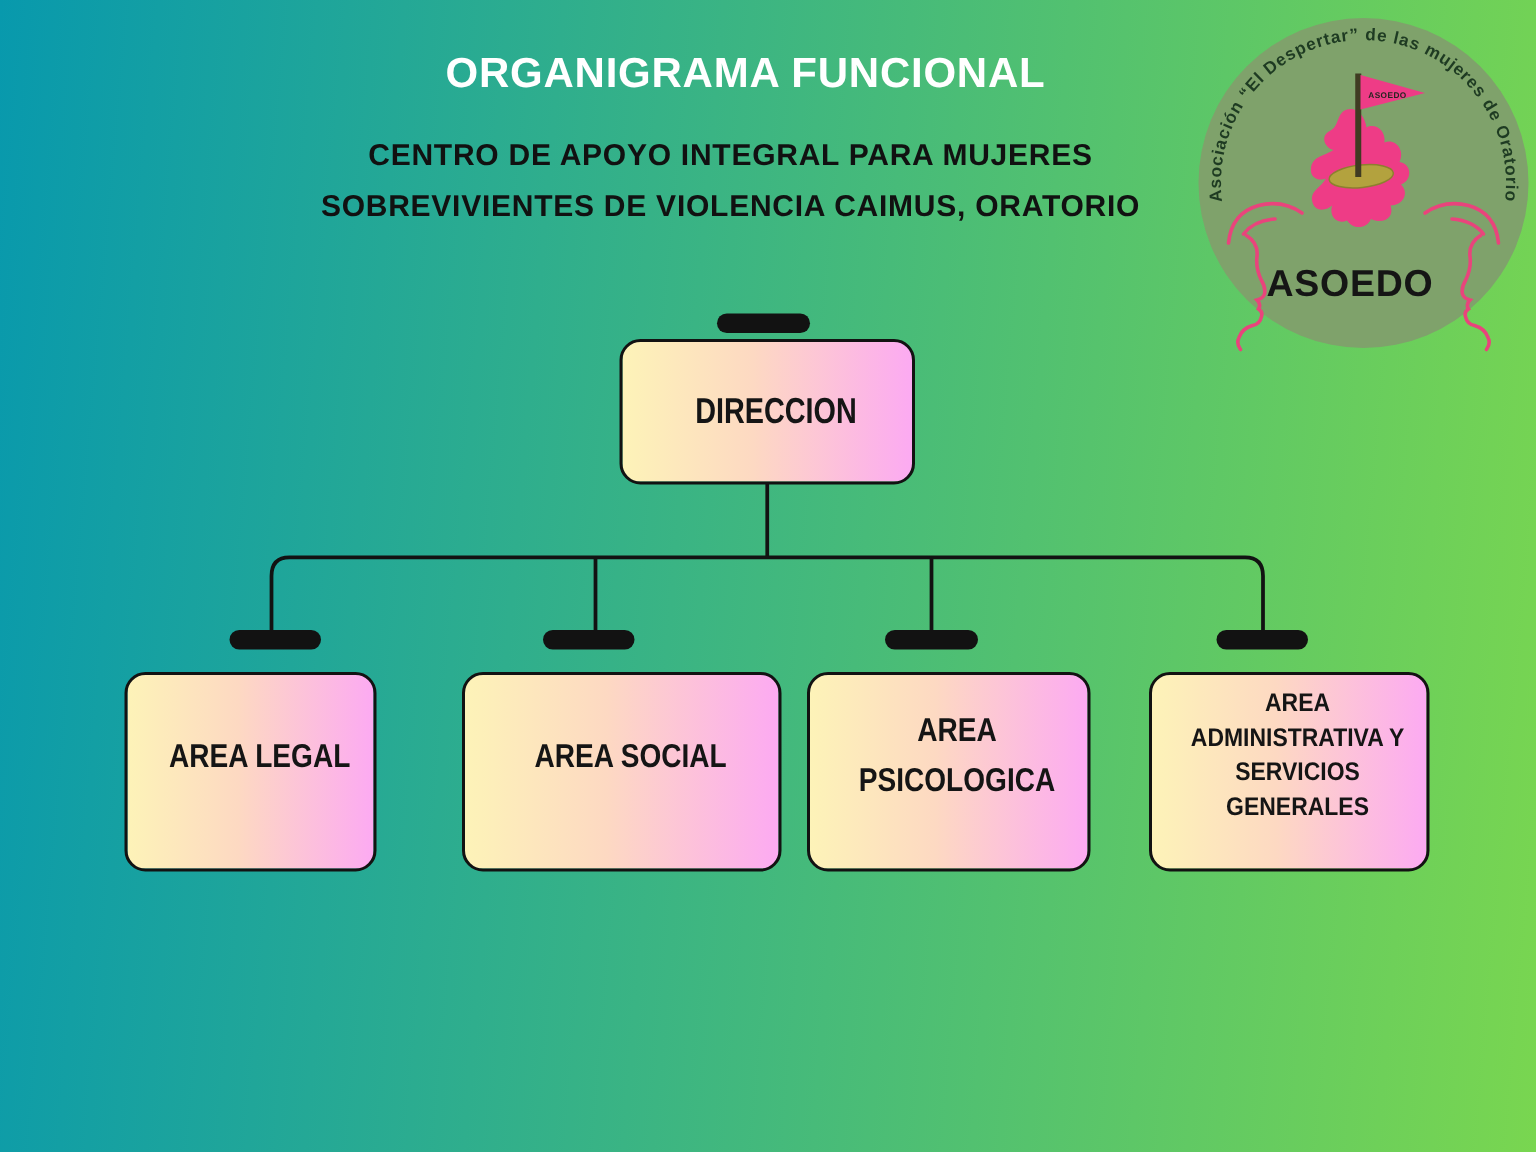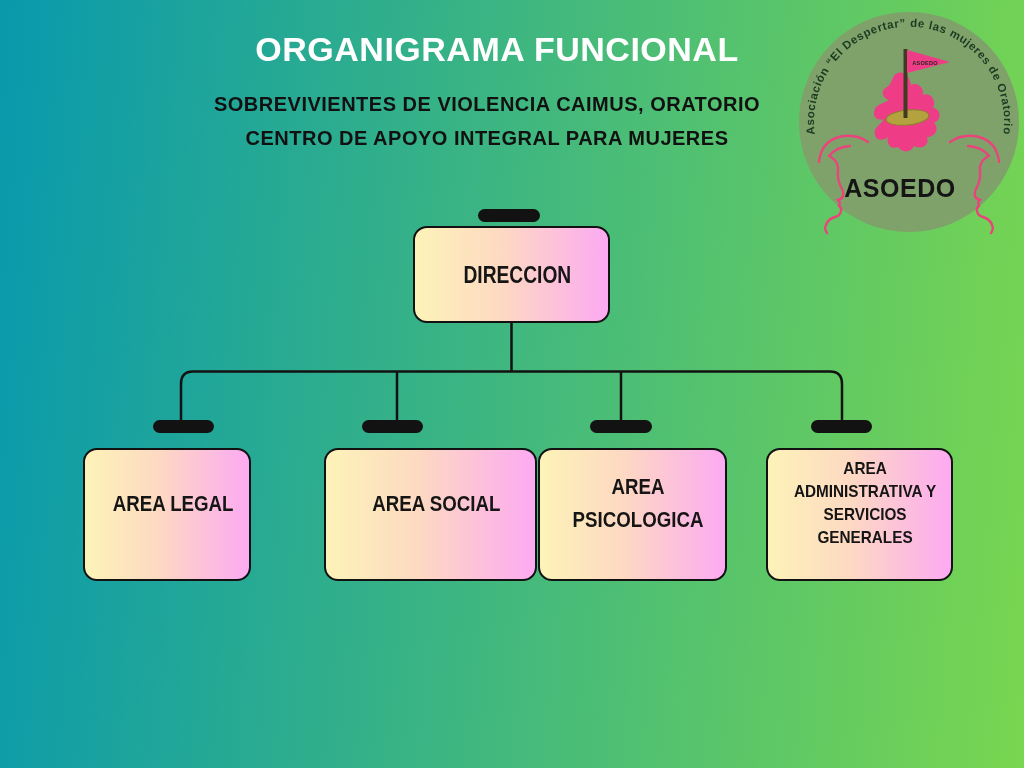--- a/index.html
+++ b/index.html
@@ -11,40 +11,40 @@
   }
   html,body{margin:0;padding:0;}
   .stage{
     position:relative; width:1024px; height:768px; overflow:hidden;
     background:linear-gradient(95deg, var(--bg-left) 0%, var(--bg-right) 100%);
     font-family:"Liberation Sans", sans-serif;
   }
   .title{
     position:absolute; left:117px; top:29px; width:760px; height:40px;
     line-height:40px; text-align:center; color:var(--white);
-    font-size:34px; font-weight:bold; letter-spacing:0.5px;
+    font-size:28px; font-weight:bold; letter-spacing:0.5px;
   }
   .subtitle{
     position:absolute; left:107px; top:87px; width:760px;
     text-align:center; color:#111; font-size:20px; font-weight:bold;
     line-height:34px; letter-spacing:0.5px;
   }
   .node{
     position:absolute; box-sizing:border-box;
     border:2.5px solid var(--line-black); border-radius:14px;
     background:linear-gradient(90deg, var(--box-yellow) 0%, var(--box-peach) 45%, var(--box-pink) 100%);
     display:flex; align-items:center; justify-content:center;
     text-align:center; font-weight:bold; color:#151515;padding-left:12px;
   }
   .node-label{ transform:scaleX(.85); white-space:pre-line; }
   #node-direccion{ left:413px; top:226px; width:197px; height:97px; font-size:24px; }
   #node-direccion .node-label{ transform:scaleX(.8); }
   .node.child{ top:448px; height:133px; padding-bottom:23px; font-size:22px; line-height:33px; }
   #node-legal{ left:83px;  width:168px; }
-  #node-social{ left:324px; width:213px; }
+  #node-social{ left:308px; width:213px; }
   #node-psico{ left:538px; width:189px; }
   #node-admin{ left:766px; width:187px; font-size:17px; line-height:23px; }
   #node-admin .node-label{ transform:scaleX(.9); }
   .pill{
     position:absolute; height:13px; background:var(--line-black); border-radius:7px;
   }
   #pill-direccion{ left:478px; top:209px; width:62px; }
   #pill-legal{ left:153px; top:420px; width:61px; }
   #pill-social{ left:362px; top:420px; width:61px; }
   #pill-psico{ left:590px; top:420px; width:62px; }
@@ -53,22 +53,22 @@
   .connector-svg{ left:0; top:0; }
   .logo-svg{ left:794px; top:9px; }
 </style>
 </head>
 <body>
 
 <div class="stage">
 
   <div class="title">ORGANIGRAMA FUNCIONAL</div>
   <div class="subtitle">
+    <div>CENTRO DE APOYO INTEGRAL PARA MUJERES</div>
     <div>SOBREVIVIENTES DE VIOLENCIA CAIMUS, ORATORIO</div>
-    <div>CENTRO DE APOYO INTEGRAL PARA MUJERES</div>
   </div>
 
   <svg class="connector-svg" width="1024" height="768" viewBox="0 0 1024 768">
     <path d="M511.5 322 V372
              M181 420 V384 Q181 371.5 193 371.5 H830 Q842 371.5 842 384 V420
              M397 371.5 V420
              M621 371.5 V420" fill="none" style="stroke:var(--line-black,#121212)" stroke-width="2.5"></path>
   </svg>
 
   <div class="pill" id="pill-direccion"></div>

